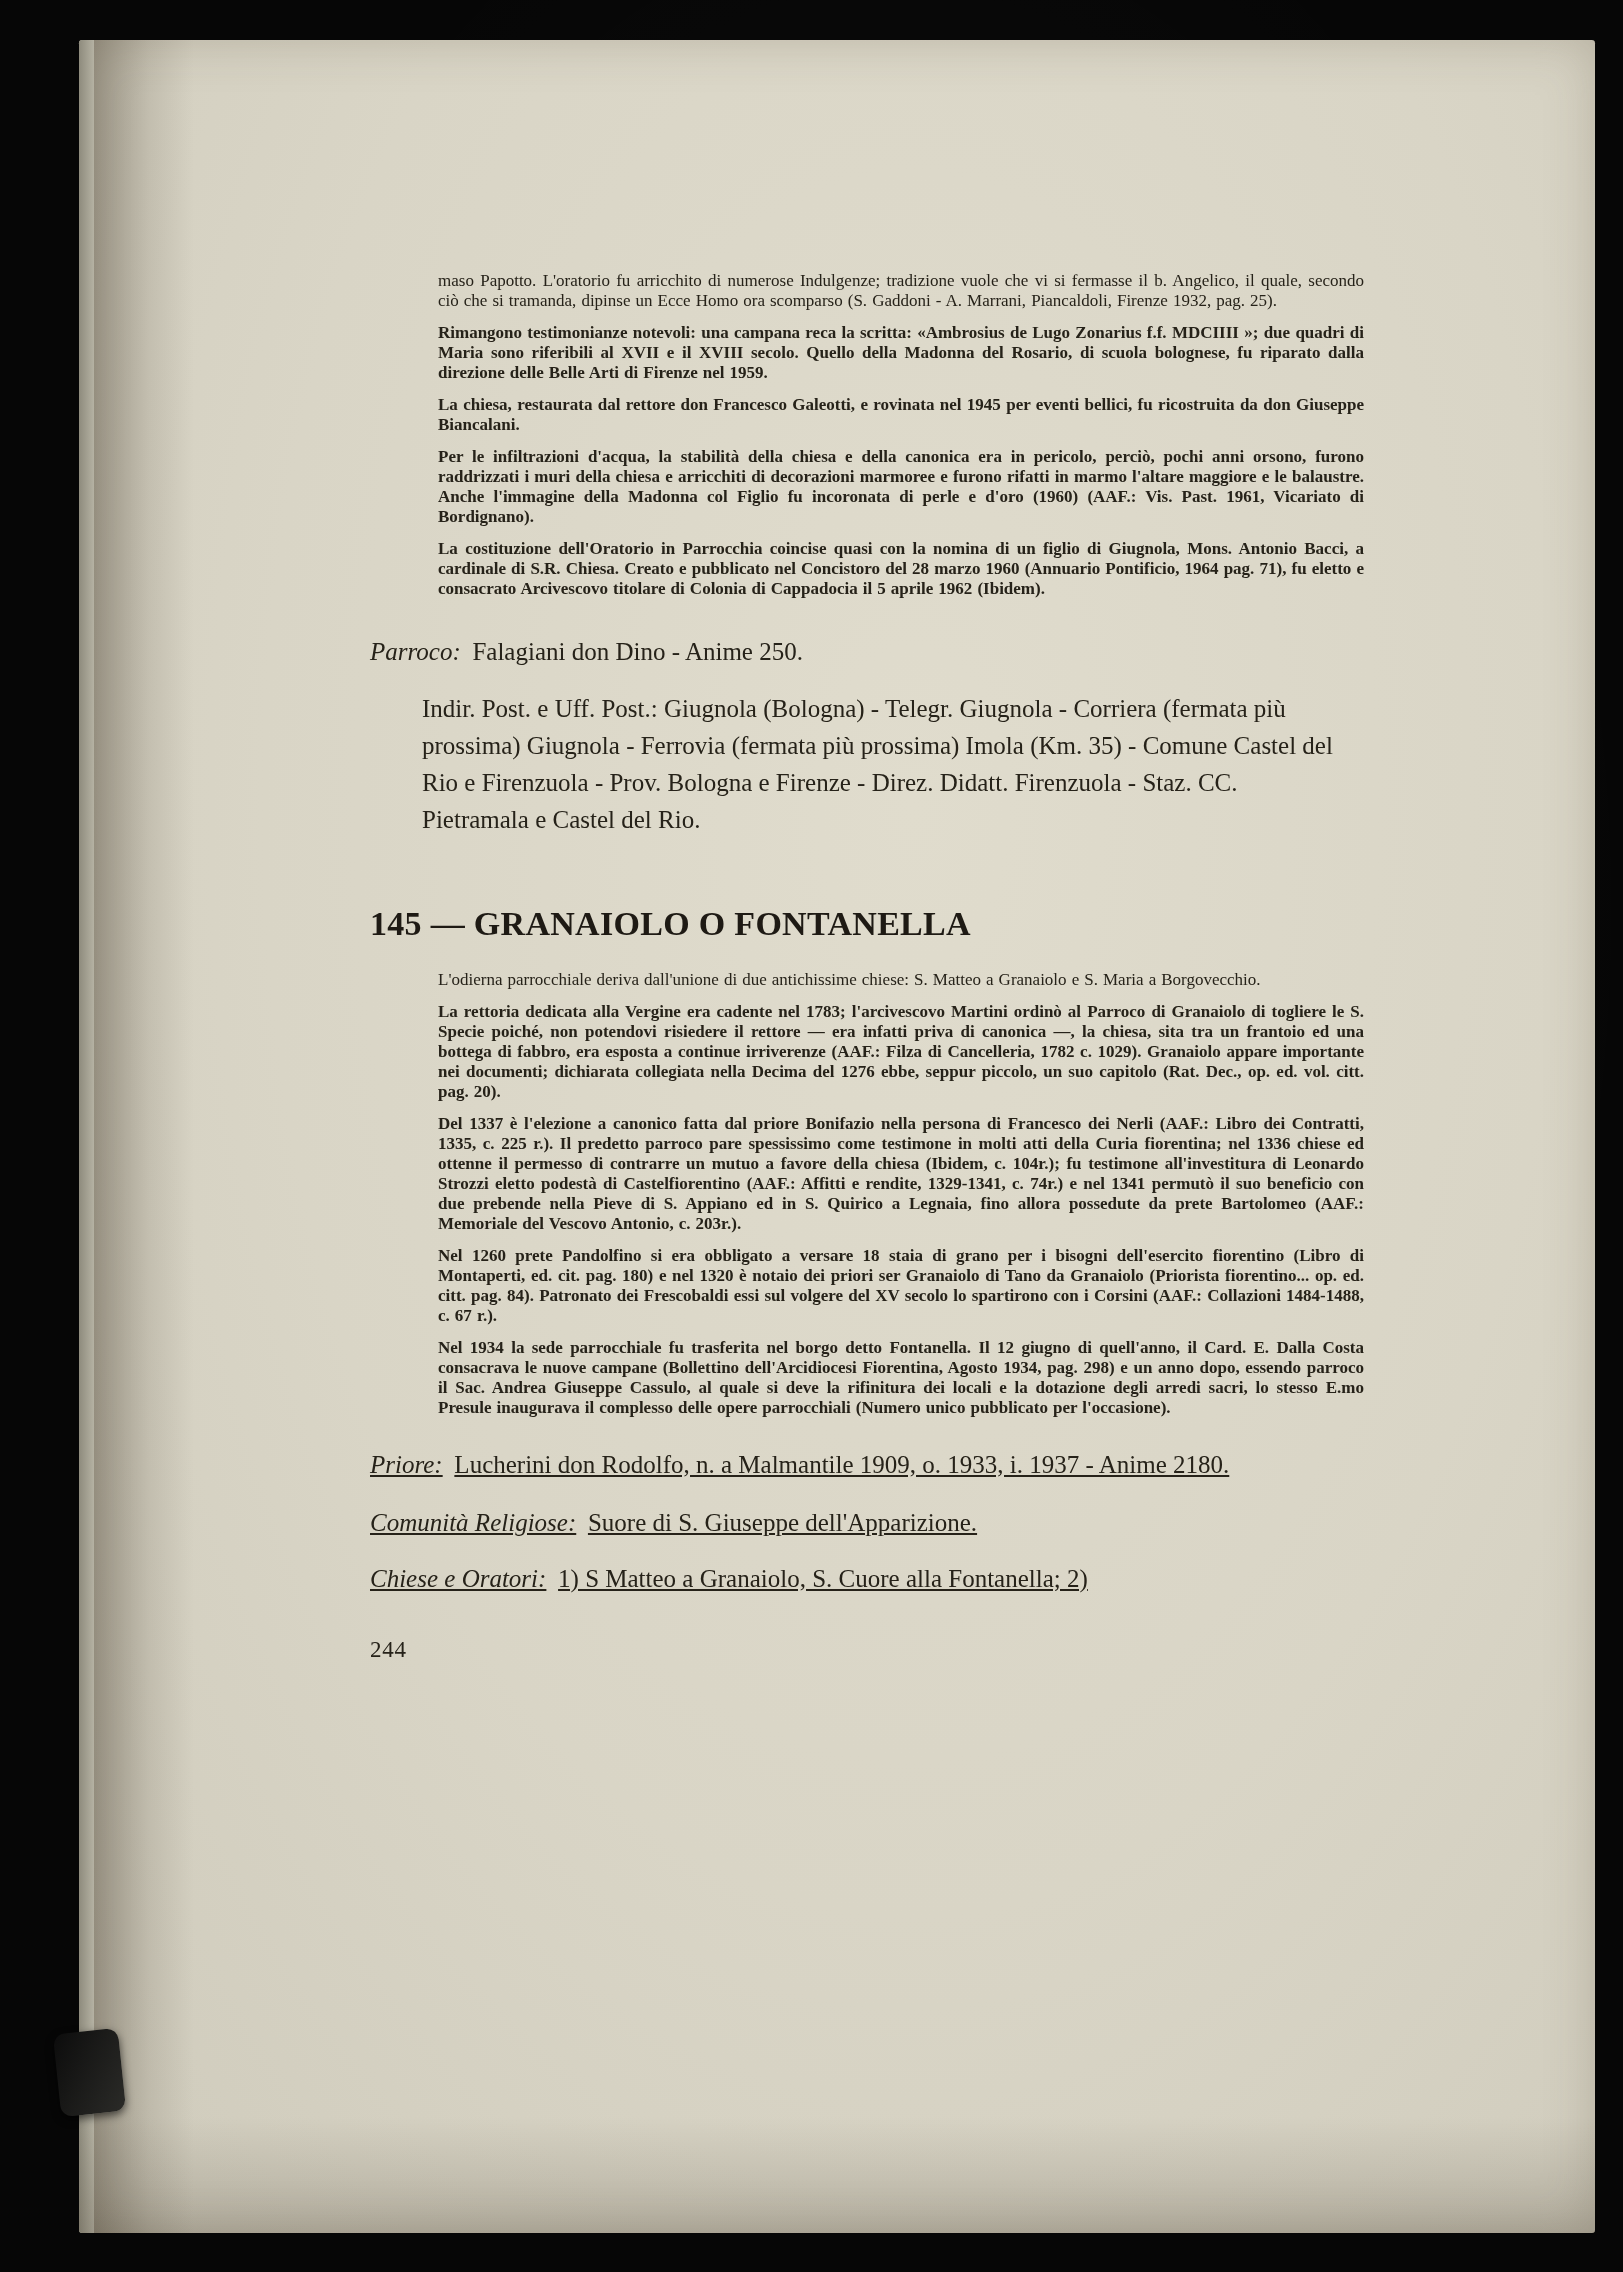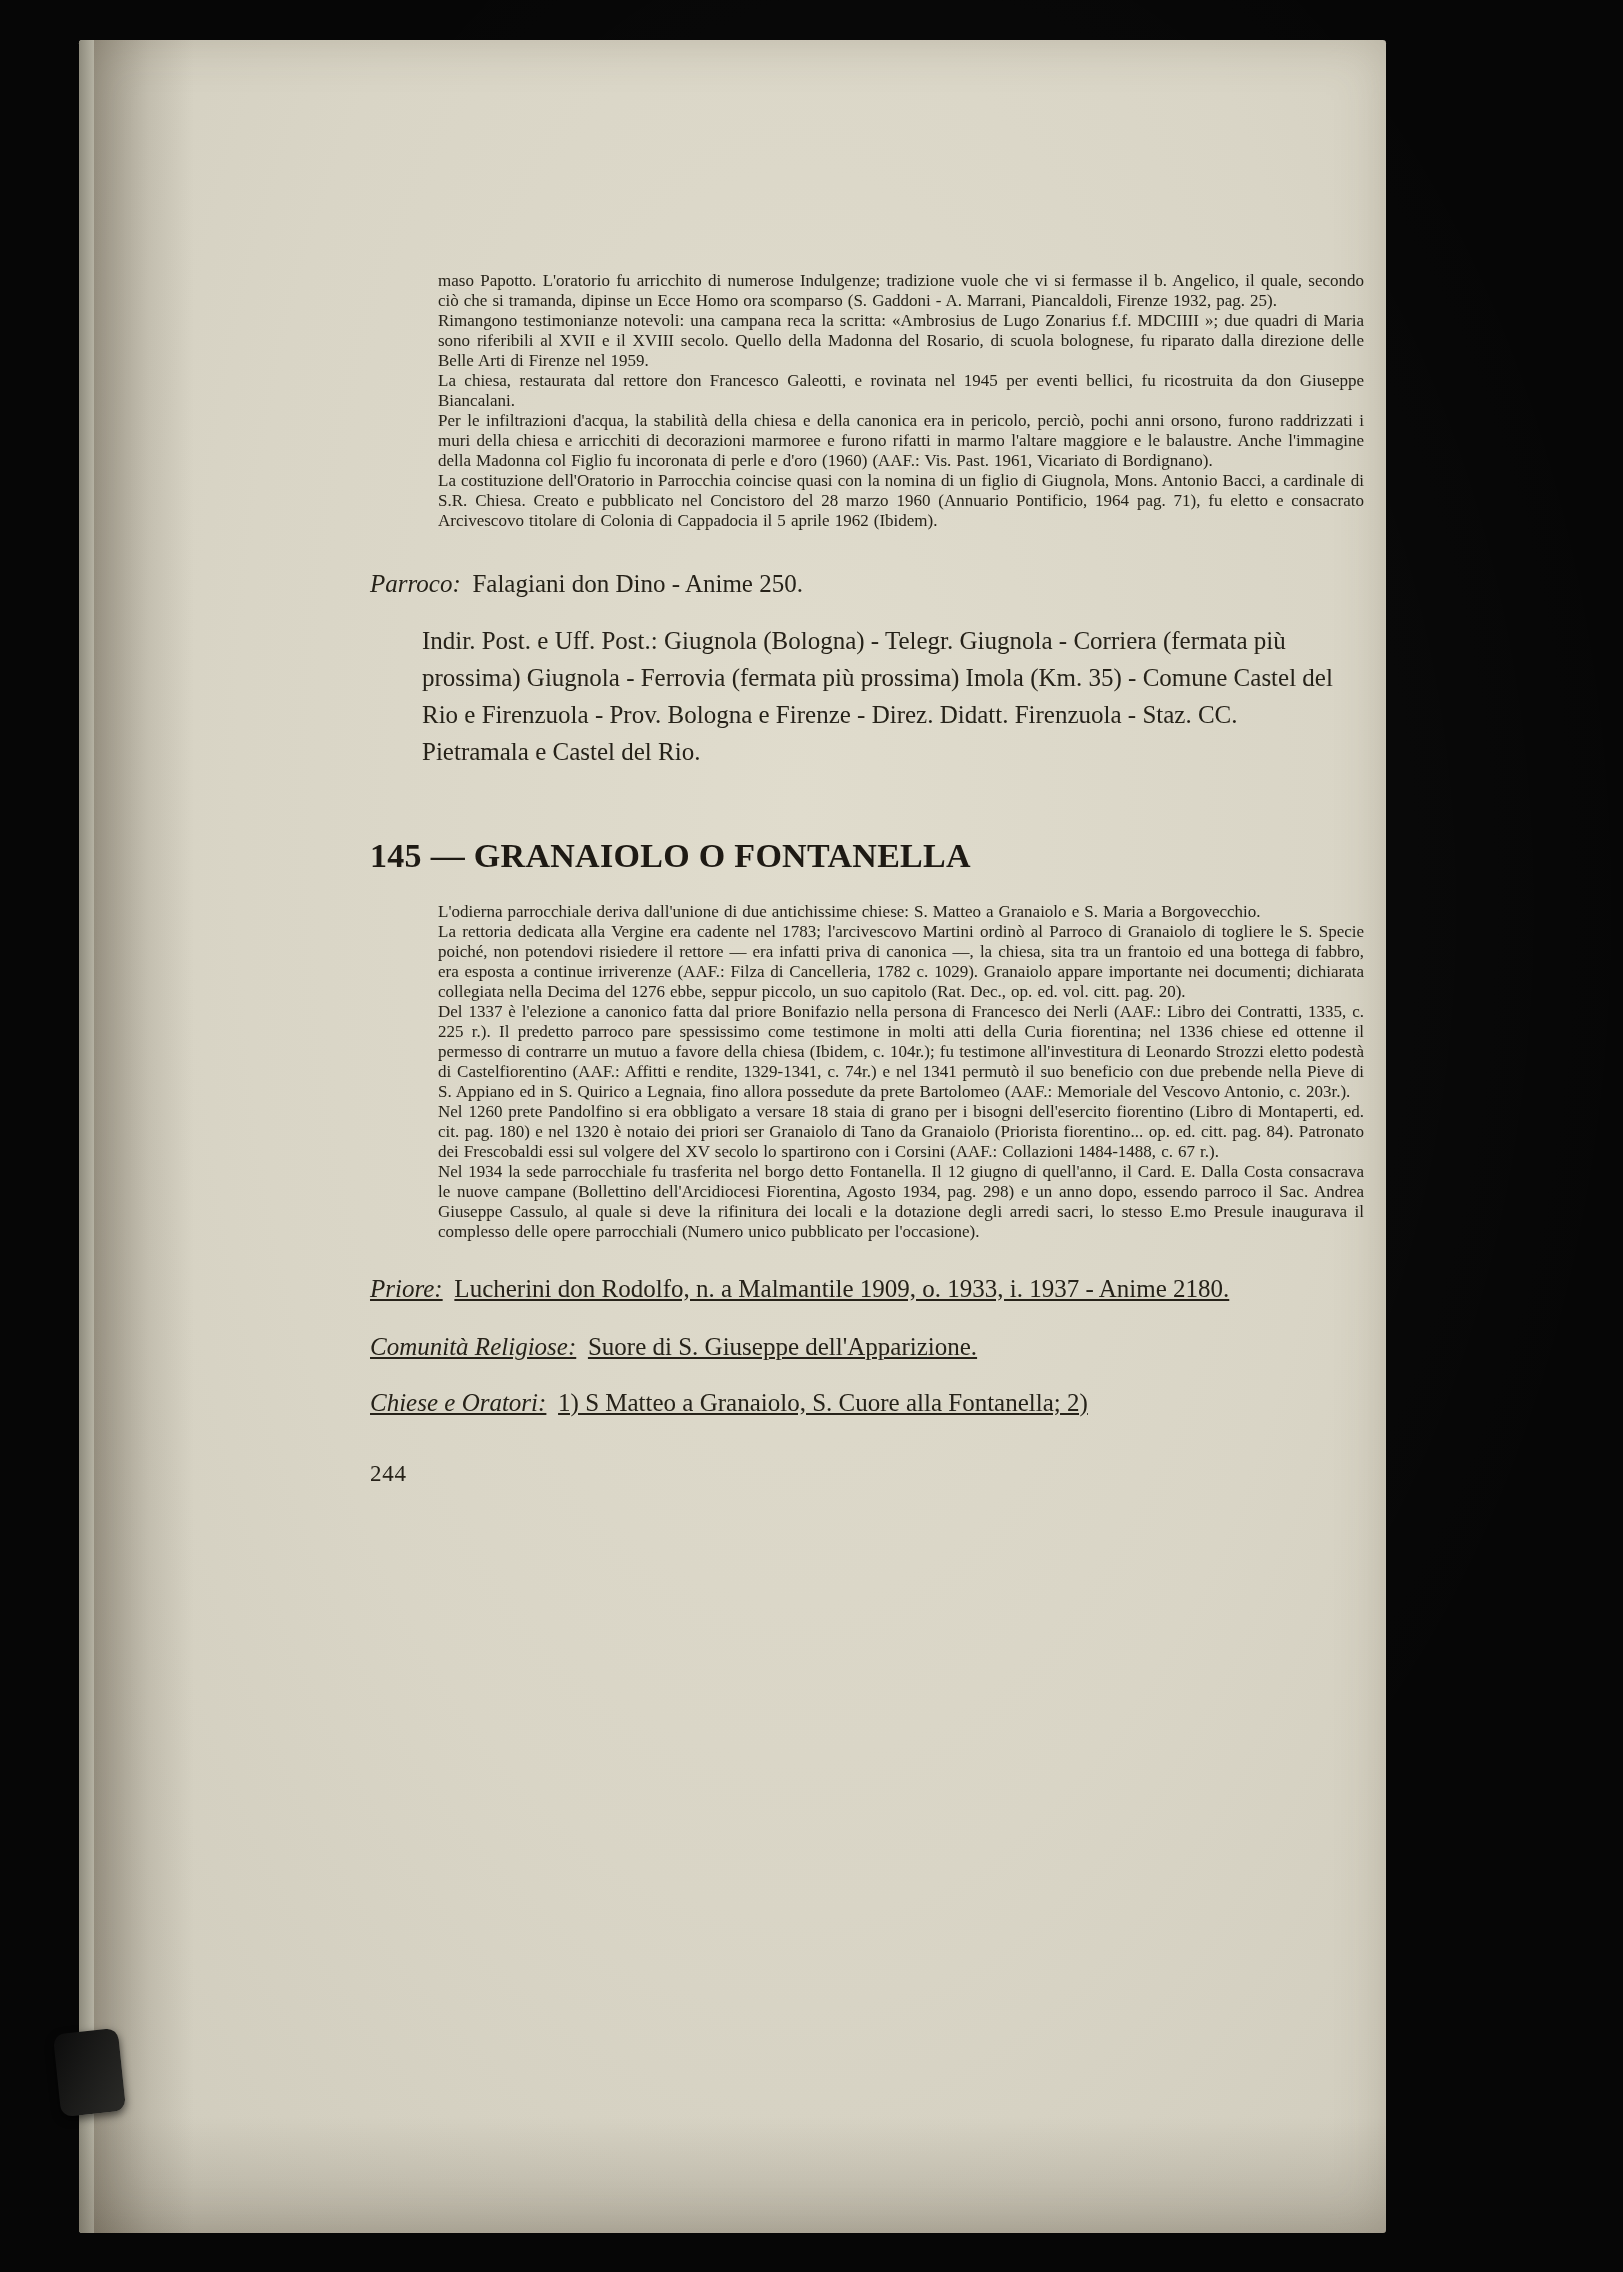--- a/index.html
+++ b/index.html
@@ -12,21 +12,21 @@
   }
   .scan-bg {
     position:absolute; inset:0;
     background:
       radial-gradient(ellipse at 55% 40%, rgba(255,255,255,0.04), rgba(0,0,0,0) 60%),
       #060606;
   }
   .book-page {
     position:absolute;
     left:79px; top:40px;
-    width:1307px; height:2193px;
+    width:1516px; height:2193px;
     background:
       radial-gradient(ellipse at 55% 35%, #e0dccd 0%, #d9d5c6 55%, #cfcbbc 100%);
     border-radius:3.3px;
     box-shadow: inset 0 0 50px rgba(90,80,60,0.25);
   }
   
   .book-page::before {
     content:"";
     position:absolute; left:0; top:0; bottom:0; width:15px;
     background:linear-gradient(90deg,#8e8b7d,#b5b2a3);
@@ -64,21 +64,21 @@
 
   
   .smallblock p {
     font-size:17px;
     line-height:20px;
     text-align:justify;
     margin-left:68px;
     width:926px;
     word-spacing:0.8px;
   }
-  .smallblock p + p { margin-top:0; }
+  .smallblock p + p { margin-top:12px;font-weight:bold; }
 
   
   .bigline {
     font-size:25px;
     line-height:33px;
   }
   .lbl { font-style:italic; margin-right:11.7px; }
 
   .parroco-line { margin-top:36px; }
 

